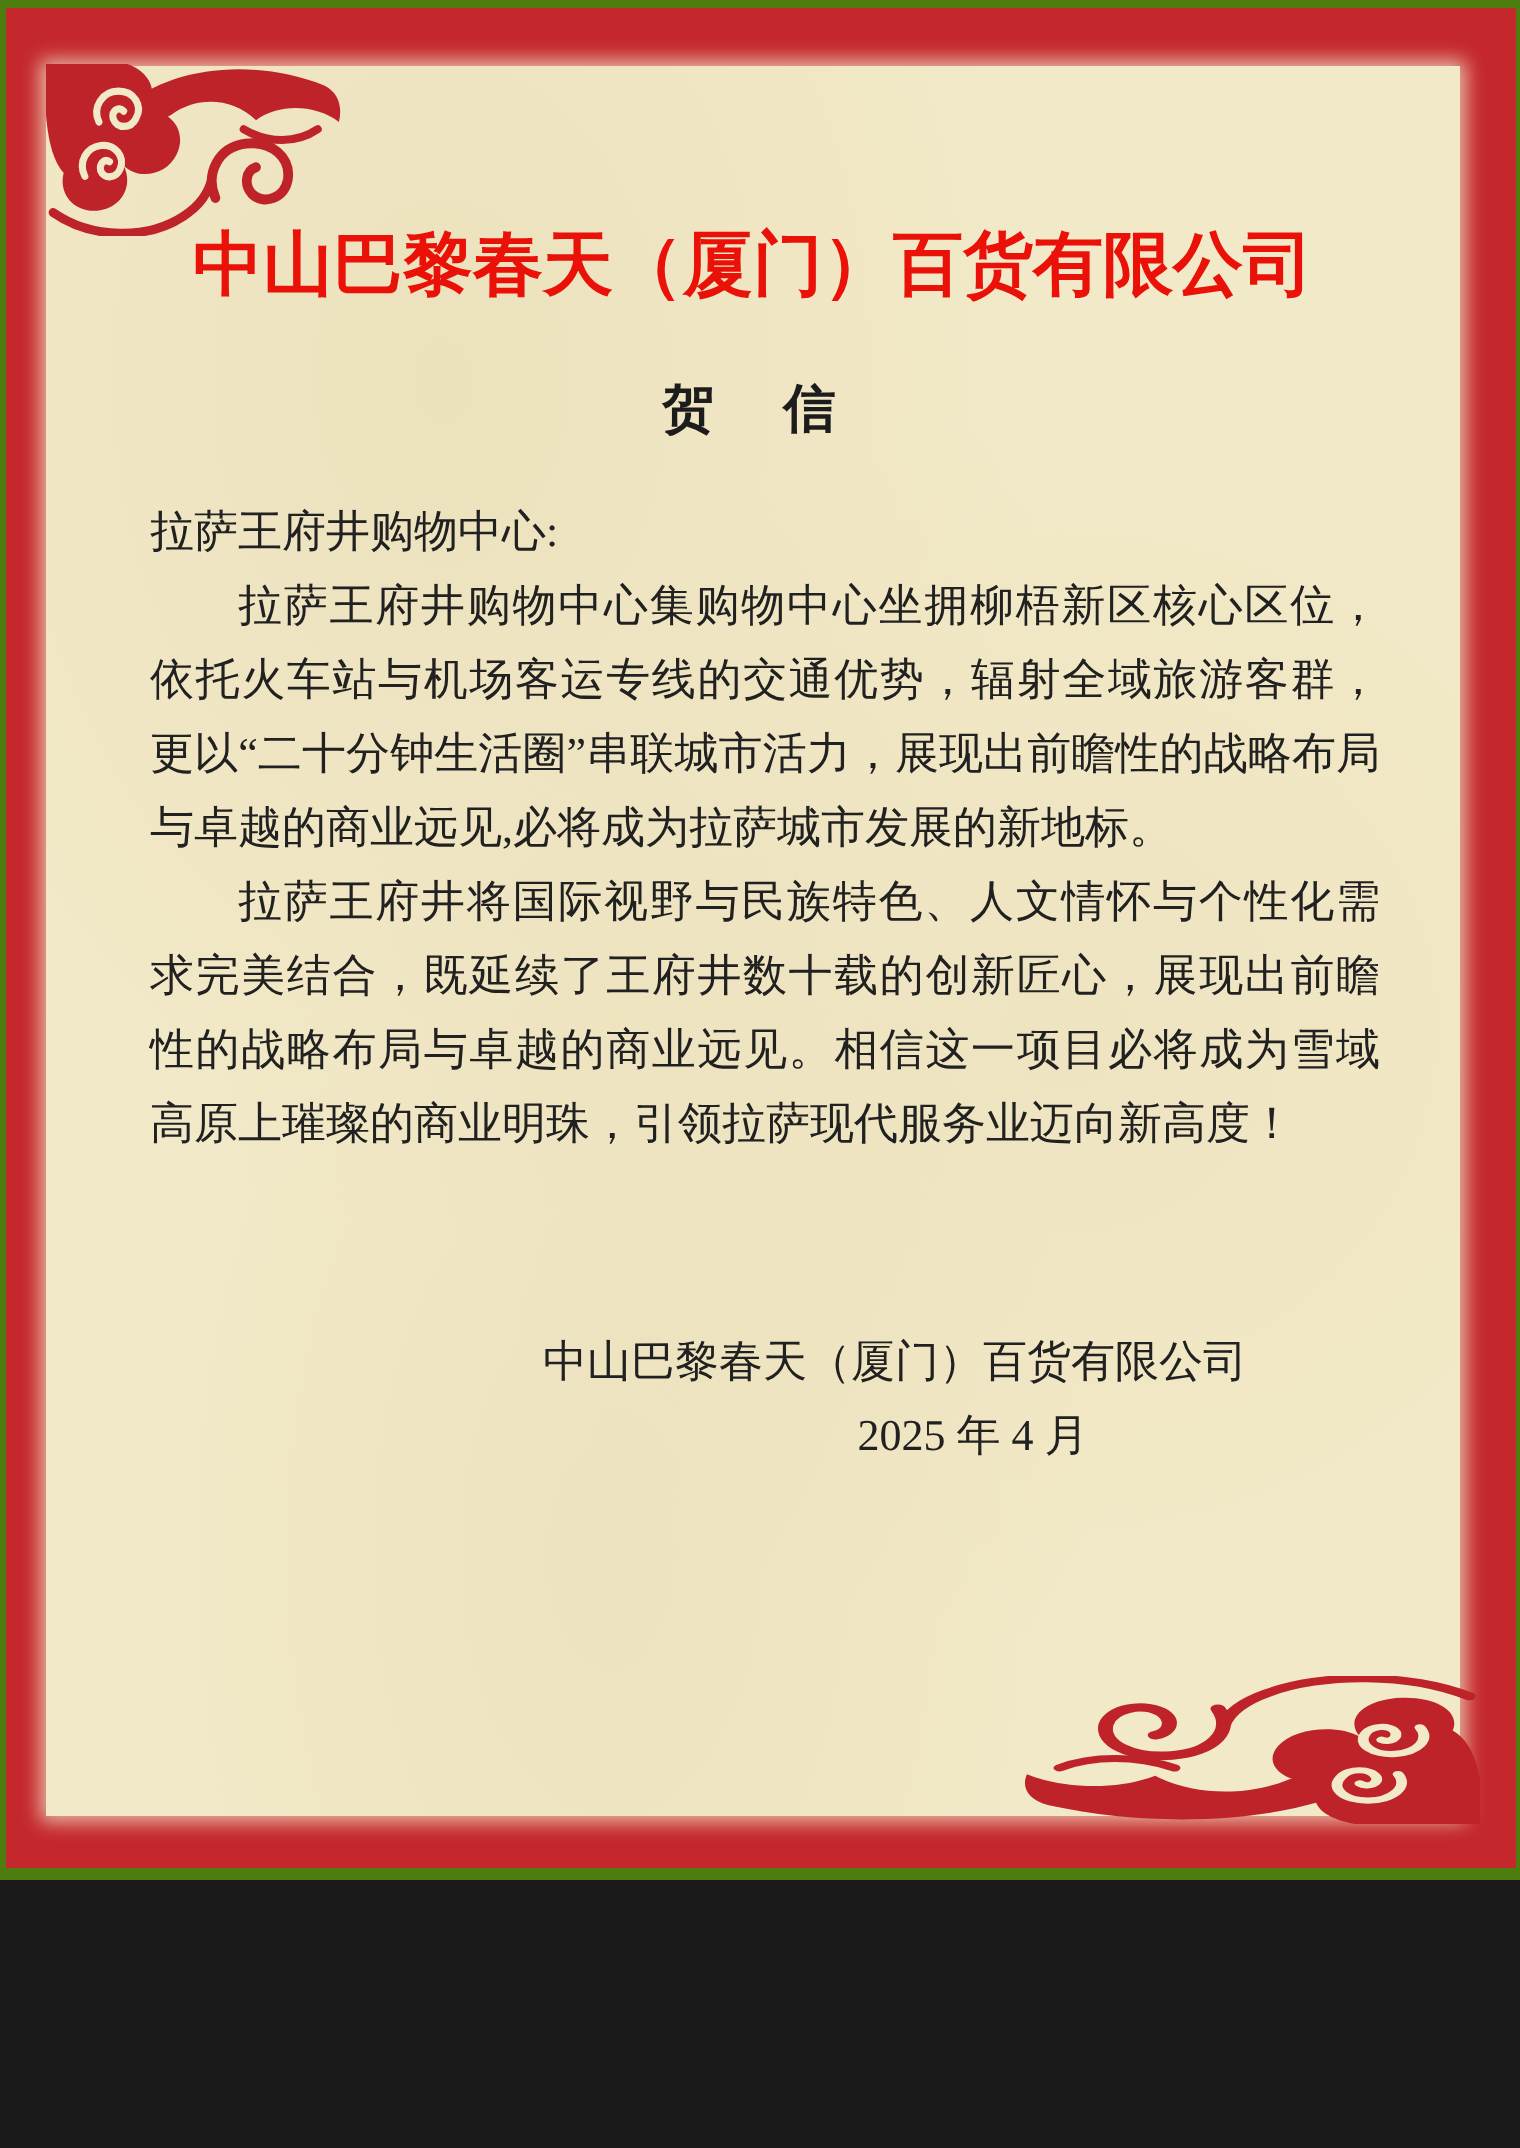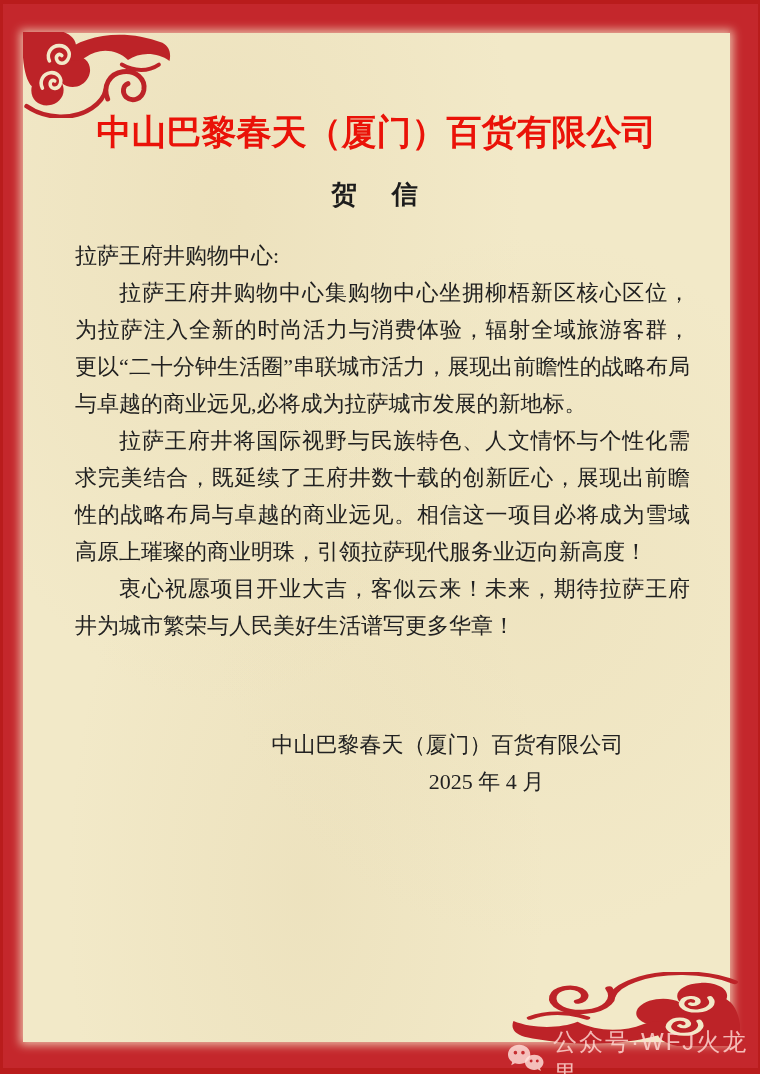--- a/index.html
+++ b/index.html
@@ -1,18 +1,18 @@
 <!DOCTYPE html>
 <html><head>
 <meta charset="utf-8">
 <style>
   html,body{margin:0;padding:0;background:#191919;}
   .page{
-    position:relative;width:760px;height:1074px;overflow:hidden;
-    background:#b91c1c;
+    position:relative;width:760px;height:940px;overflow:hidden;
+    background:#4d7c0f;
     font-family:"Liberation Serif","DejaVu Serif",serif;
   }
   .frame{
     position:absolute;left:3px;top:4px;right:2px;bottom:6px;
     background:#c4272c;
   }
   .paper{
     position:absolute;left:20px;top:29px;right:28px;bottom:26px;
     background:
       radial-gradient(ellipse at 28% 18%, rgba(215,195,145,0.20), transparent 42%),
@@ -22,21 +22,21 @@
     box-shadow:0 0 9px 3px rgba(246,236,206,0.75);
   }
   .company-title{
     margin:76px 0 0 0;
     text-align:center;
     font-size:35px;font-weight:bold;line-height:48px;
     color:#ea1208;
     letter-spacing:0px;
   }
   .doc-title{
-    margin:22px 0 0 0;
+    margin:32px 0 0 0;
     text-align:center;
     font-size:26px;font-weight:bold;line-height:32px;
     color:#1c1c1c;letter-spacing:14px;padding-left:10px;
   }
   .letter-body{
     margin:26px 40px 0 52px;
     color:#212121;
     font-size:22px;line-height:37px;
     text-align:justify;
   }
@@ -68,23 +68,22 @@
 <div class="page">
   <div class="frame">
     <div class="paper">
 
       <h1 class="company-title">中山巴黎春天（厦门）百货有限公司</h1>
 
       <h2 class="doc-title">贺 信</h2>
 
       <div class="letter-body">
         <p class="salutation">拉萨王府井购物中心:</p>
-        <p class="para">拉萨王府井购物中心集购物中心坐拥柳梧新区核心区位，为拉萨注入全新的时尚活力与消费体验，辐射全域旅游客群，更以“二十分钟生活圈”串联城市活力，展现出前瞻性的战略布局与卓越的商业远见,必将成为拉萨城市发展的新地标。</p>
+        <p class="para">拉萨王府井购物中心集购物中心坐拥柳梧新区核心区位，依托火车站与机场客运专线的交通优势，辐射全域旅游客群，更以“二十分钟生活圈”串联城市活力，展现出前瞻性的战略布局与卓越的商业远见,必将成为拉萨城市发展的新地标。</p>
         <p class="para">拉萨王府井将国际视野与民族特色、人文情怀与个性化需求完美结合，既延续了王府井数十载的创新匠心，展现出前瞻性的战略布局与卓越的商业远见。相信这一项目必将成为雪域高原上璀璨的商业明珠，引领拉萨现代服务业迈向新高度！</p>
-        <p class="para">衷心祝愿项目开业大吉，客似云来！未来，期待拉萨王府井为城市繁荣与人民美好生活谱写更多华章！</p>
       </div>
 
       <div class="sig-block">
         <div class="sig-line">中山巴黎春天（厦门）百货有限公司</div>
         <div class="date-line">2025 年 4 月</div>
       </div>
     </div>
 
     <svg class="cloud tl" viewBox="0 0 170 95" preserveAspectRatio="none">
       <path fill="#bd2328" d="M0,0 L46,0 C58,4 64,14 58,26

